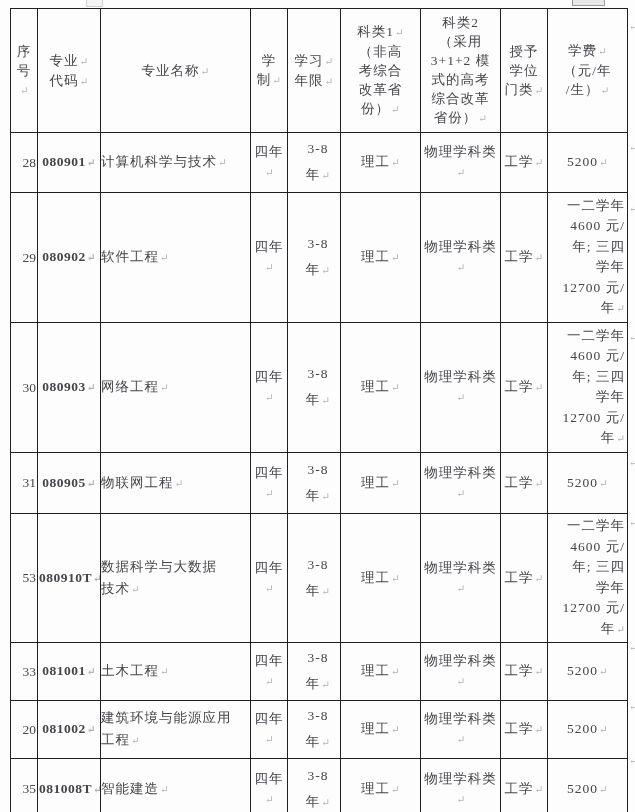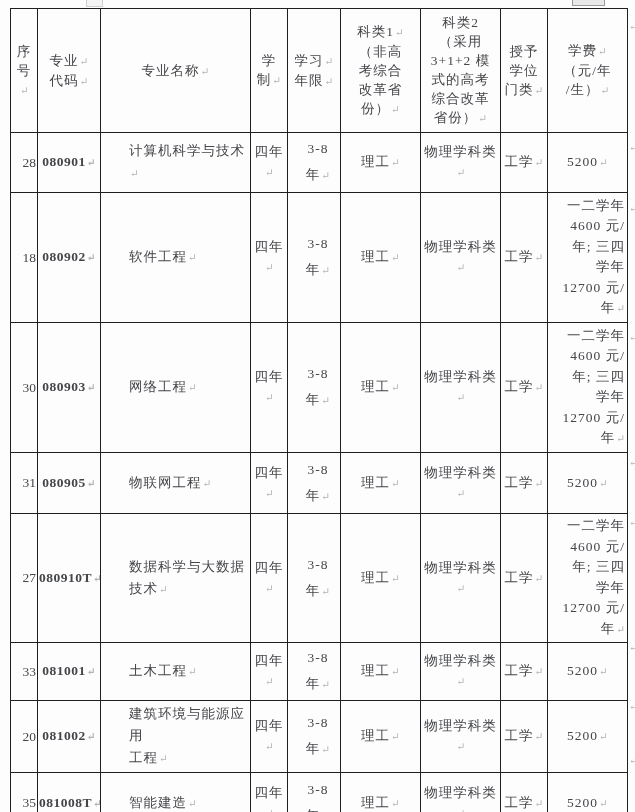--- a/index.html
+++ b/index.html
@@ -21,21 +21,21 @@
   .doc tbody tr:nth-child(1){height:60px;}
   .doc tbody tr:nth-child(2){height:130px;}
   .doc tbody tr:nth-child(3){height:130px;}
   .doc tbody tr:nth-child(4){height:61px;}
   .doc tbody tr:nth-child(5){height:124px;}
   .doc tbody tr:nth-child(6){height:58px;}
   .doc tbody tr:nth-child(7){height:54px;}
   .doc tbody tr:nth-child(8){height:61px;}
 
   .doc td{line-height:20px;}
-  td.c-name{text-align:left;padding-left:28px;padding-right:4px;line-height:22px;}
+  td.c-name{text-align:left;padding-left:0;padding-right:4px;line-height:22px;}
   td.c-years{text-align:center;padding-left:9px;line-height:26px;}
   td.c-fee.multi{text-align:right;padding-left:7px;padding-right:2px;line-height:20.5px;}
   td.c-no{letter-spacing:0;text-align:right;}
   td.c-code{letter-spacing:0.5px;font-weight:bold;}
 
   .pmark{color:#b3b3b3;font-size:10.5px;letter-spacing:0;margin-left:1px;vertical-align:baseline;}
   .edge-mark{position:absolute;left:629px;color:#b3b3b3;font-size:10.5px;line-height:10px;}
   .artifact-left{position:absolute;left:86px;top:0;width:15px;height:6px;
     border:1px solid #cfcfcf;border-top:none;background:#f4f4f4;}
   .artifact-right{position:absolute;left:572px;top:0;width:31px;height:5px;
@@ -120,21 +120,21 @@
             <div>年<span class="pmark">↵</span></div>
           </td>
           <td class="c-cat1">理工<span class="pmark">↵</span></td>
           <td class="c-cat2">物理学科类<span class="pmark">↵</span></td>
           <td class="c-degree">工学<span class="pmark">↵</span></td>
           <td class="c-fee single">
             <div>5200<span class="pmark">↵</span></div>
           </td>
         </tr>
         <tr>
-          <td class="c-no">18</td>
+          <td class="c-no">29</td>
           <td class="c-code">080902<span class="pmark">↵</span></td>
           <td class="c-name">软件工程<span class="pmark">↵</span></td>
           <td class="c-duration">四年<span class="pmark">↵</span></td>
           <td class="c-years">
             <div>3-8</div>
             <div>年<span class="pmark">↵</span></div>
           </td>
           <td class="c-cat1">理工<span class="pmark">↵</span></td>
           <td class="c-cat2">物理学科类<span class="pmark">↵</span></td>
           <td class="c-degree">工学<span class="pmark">↵</span></td>
@@ -178,21 +178,21 @@
             <div>年<span class="pmark">↵</span></div>
           </td>
           <td class="c-cat1">理工<span class="pmark">↵</span></td>
           <td class="c-cat2">物理学科类<span class="pmark">↵</span></td>
           <td class="c-degree">工学<span class="pmark">↵</span></td>
           <td class="c-fee single">
             <div>5200<span class="pmark">↵</span></div>
           </td>
         </tr>
         <tr>
-          <td class="c-no">27</td>
+          <td class="c-no">53</td>
           <td class="c-code">080910T<span class="pmark">↵</span></td>
           <td class="c-name">
             <div>数据科学与大数据</div>
             <div>技术<span class="pmark">↵</span></div>
           </td>
           <td class="c-duration">四年<span class="pmark">↵</span></td>
           <td class="c-years">
             <div>3-8</div>
             <div>年<span class="pmark">↵</span></div>
           </td>

